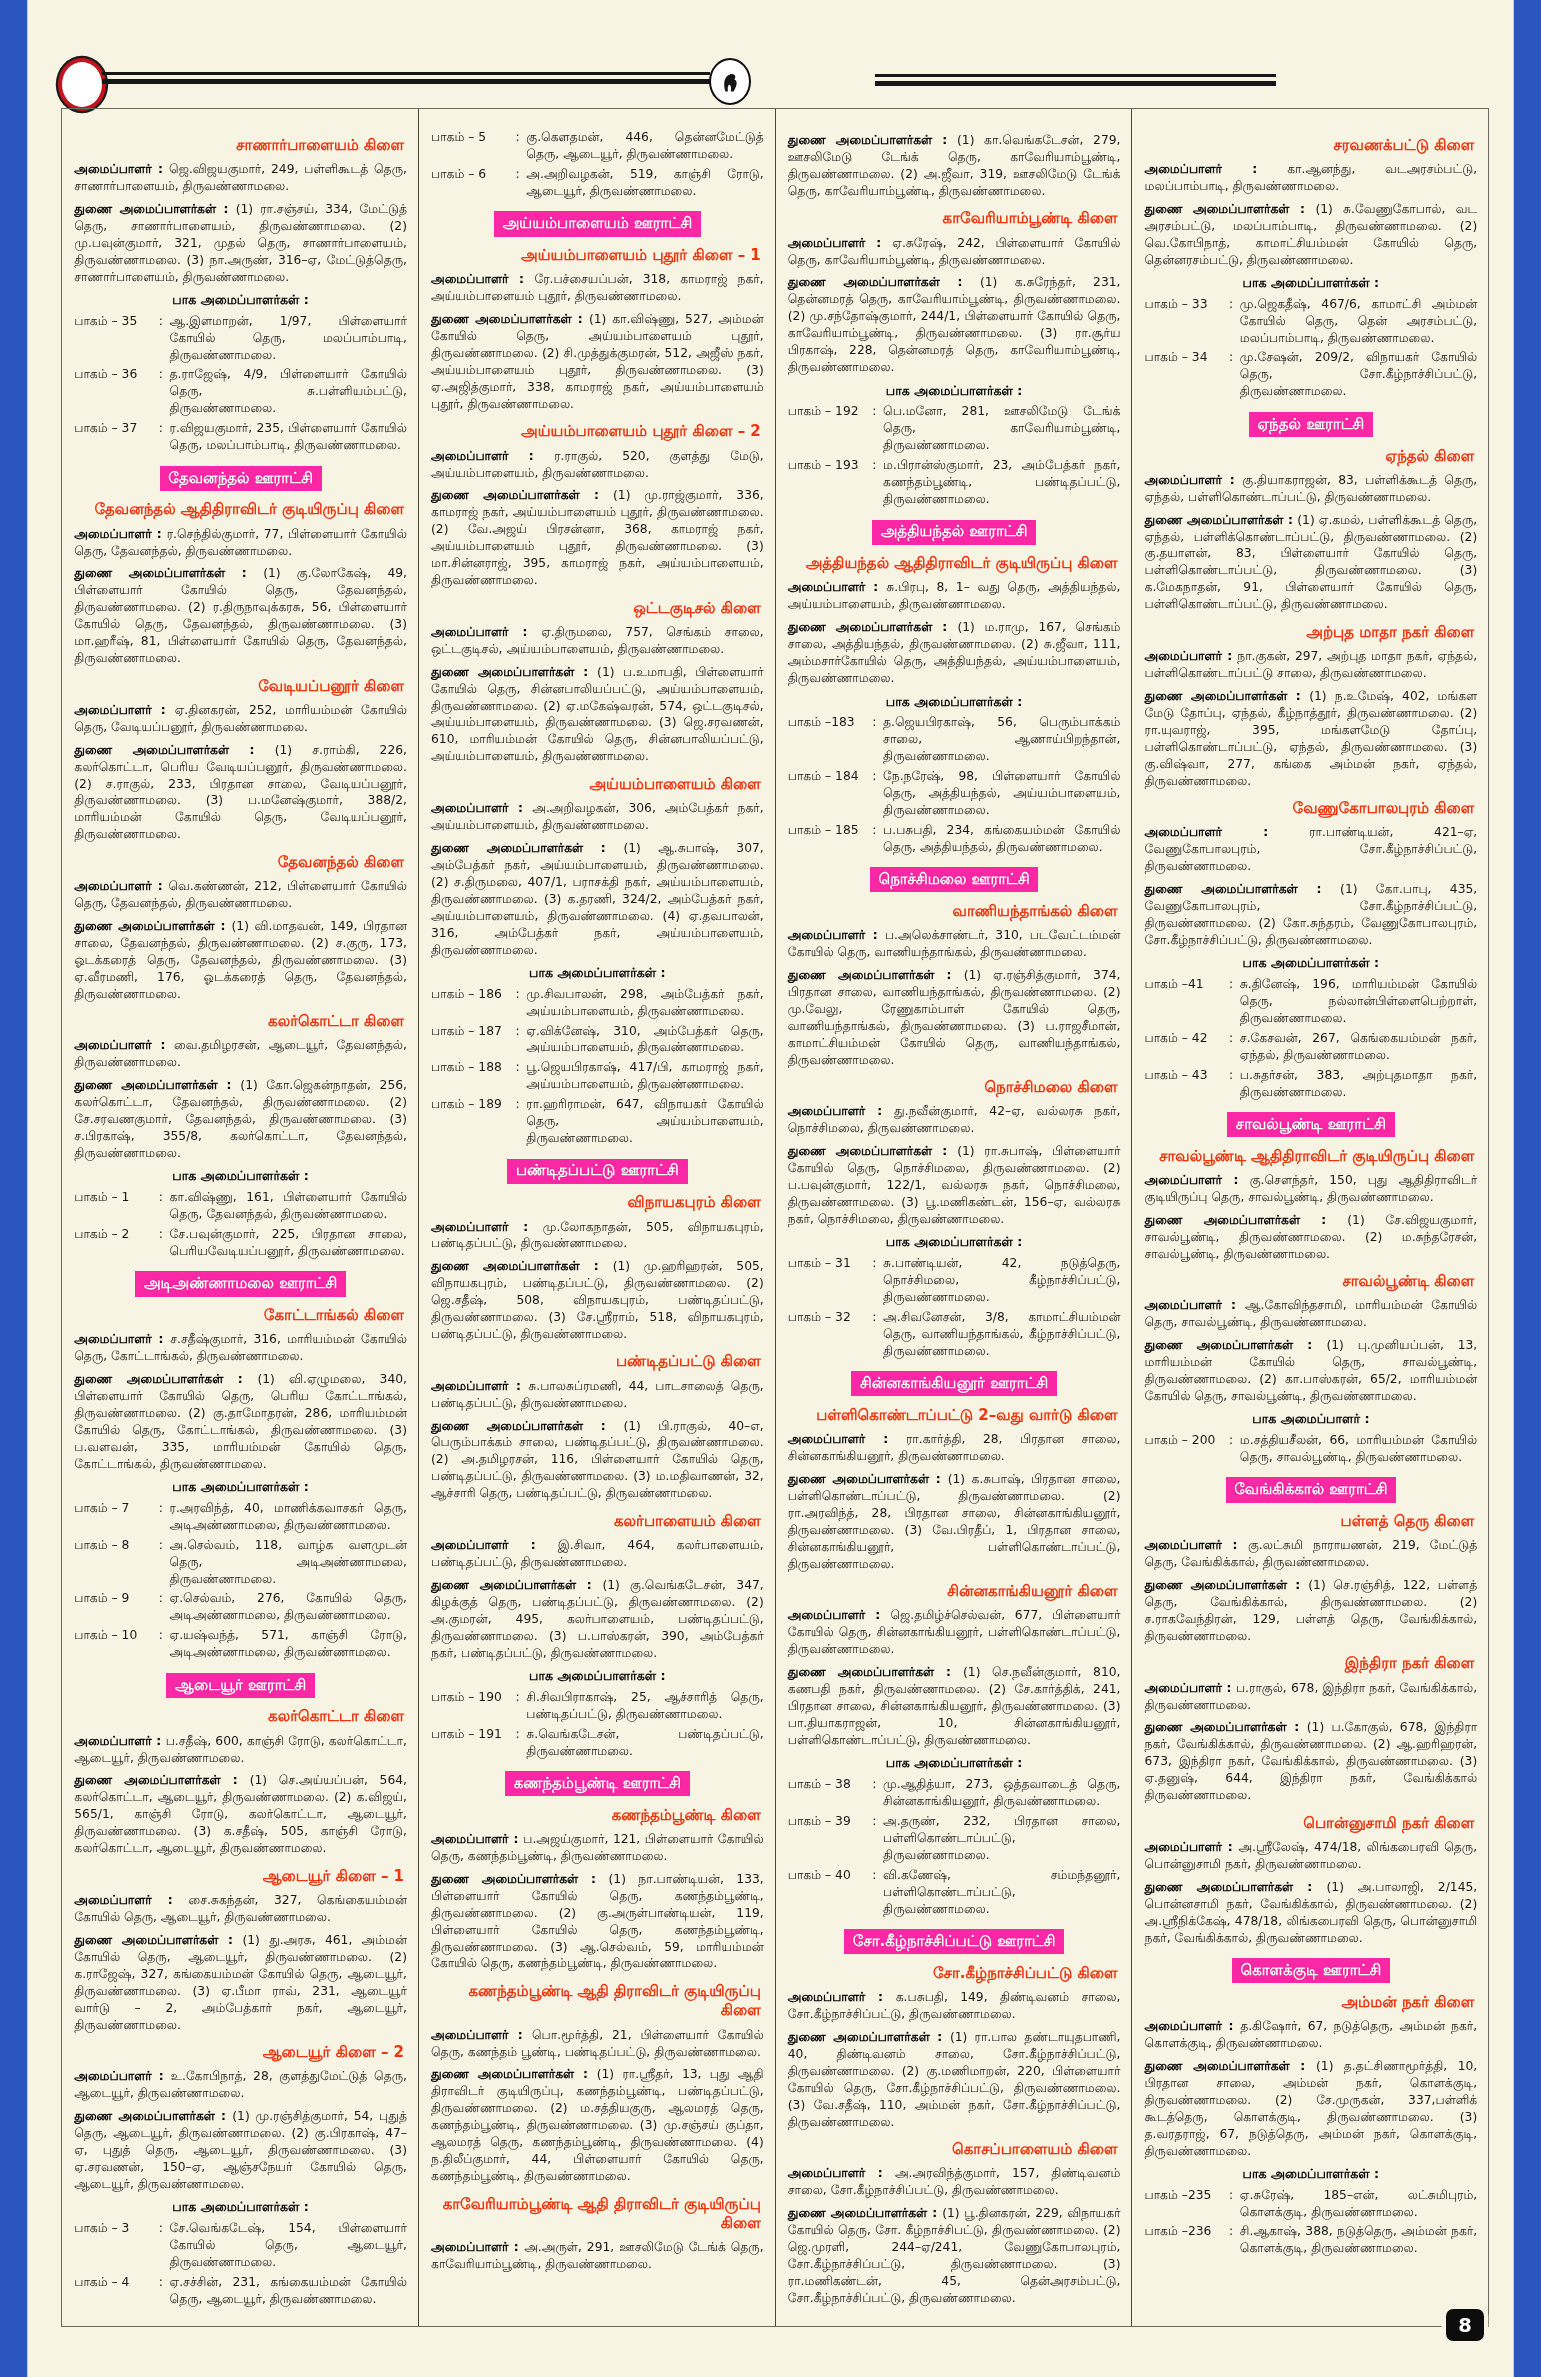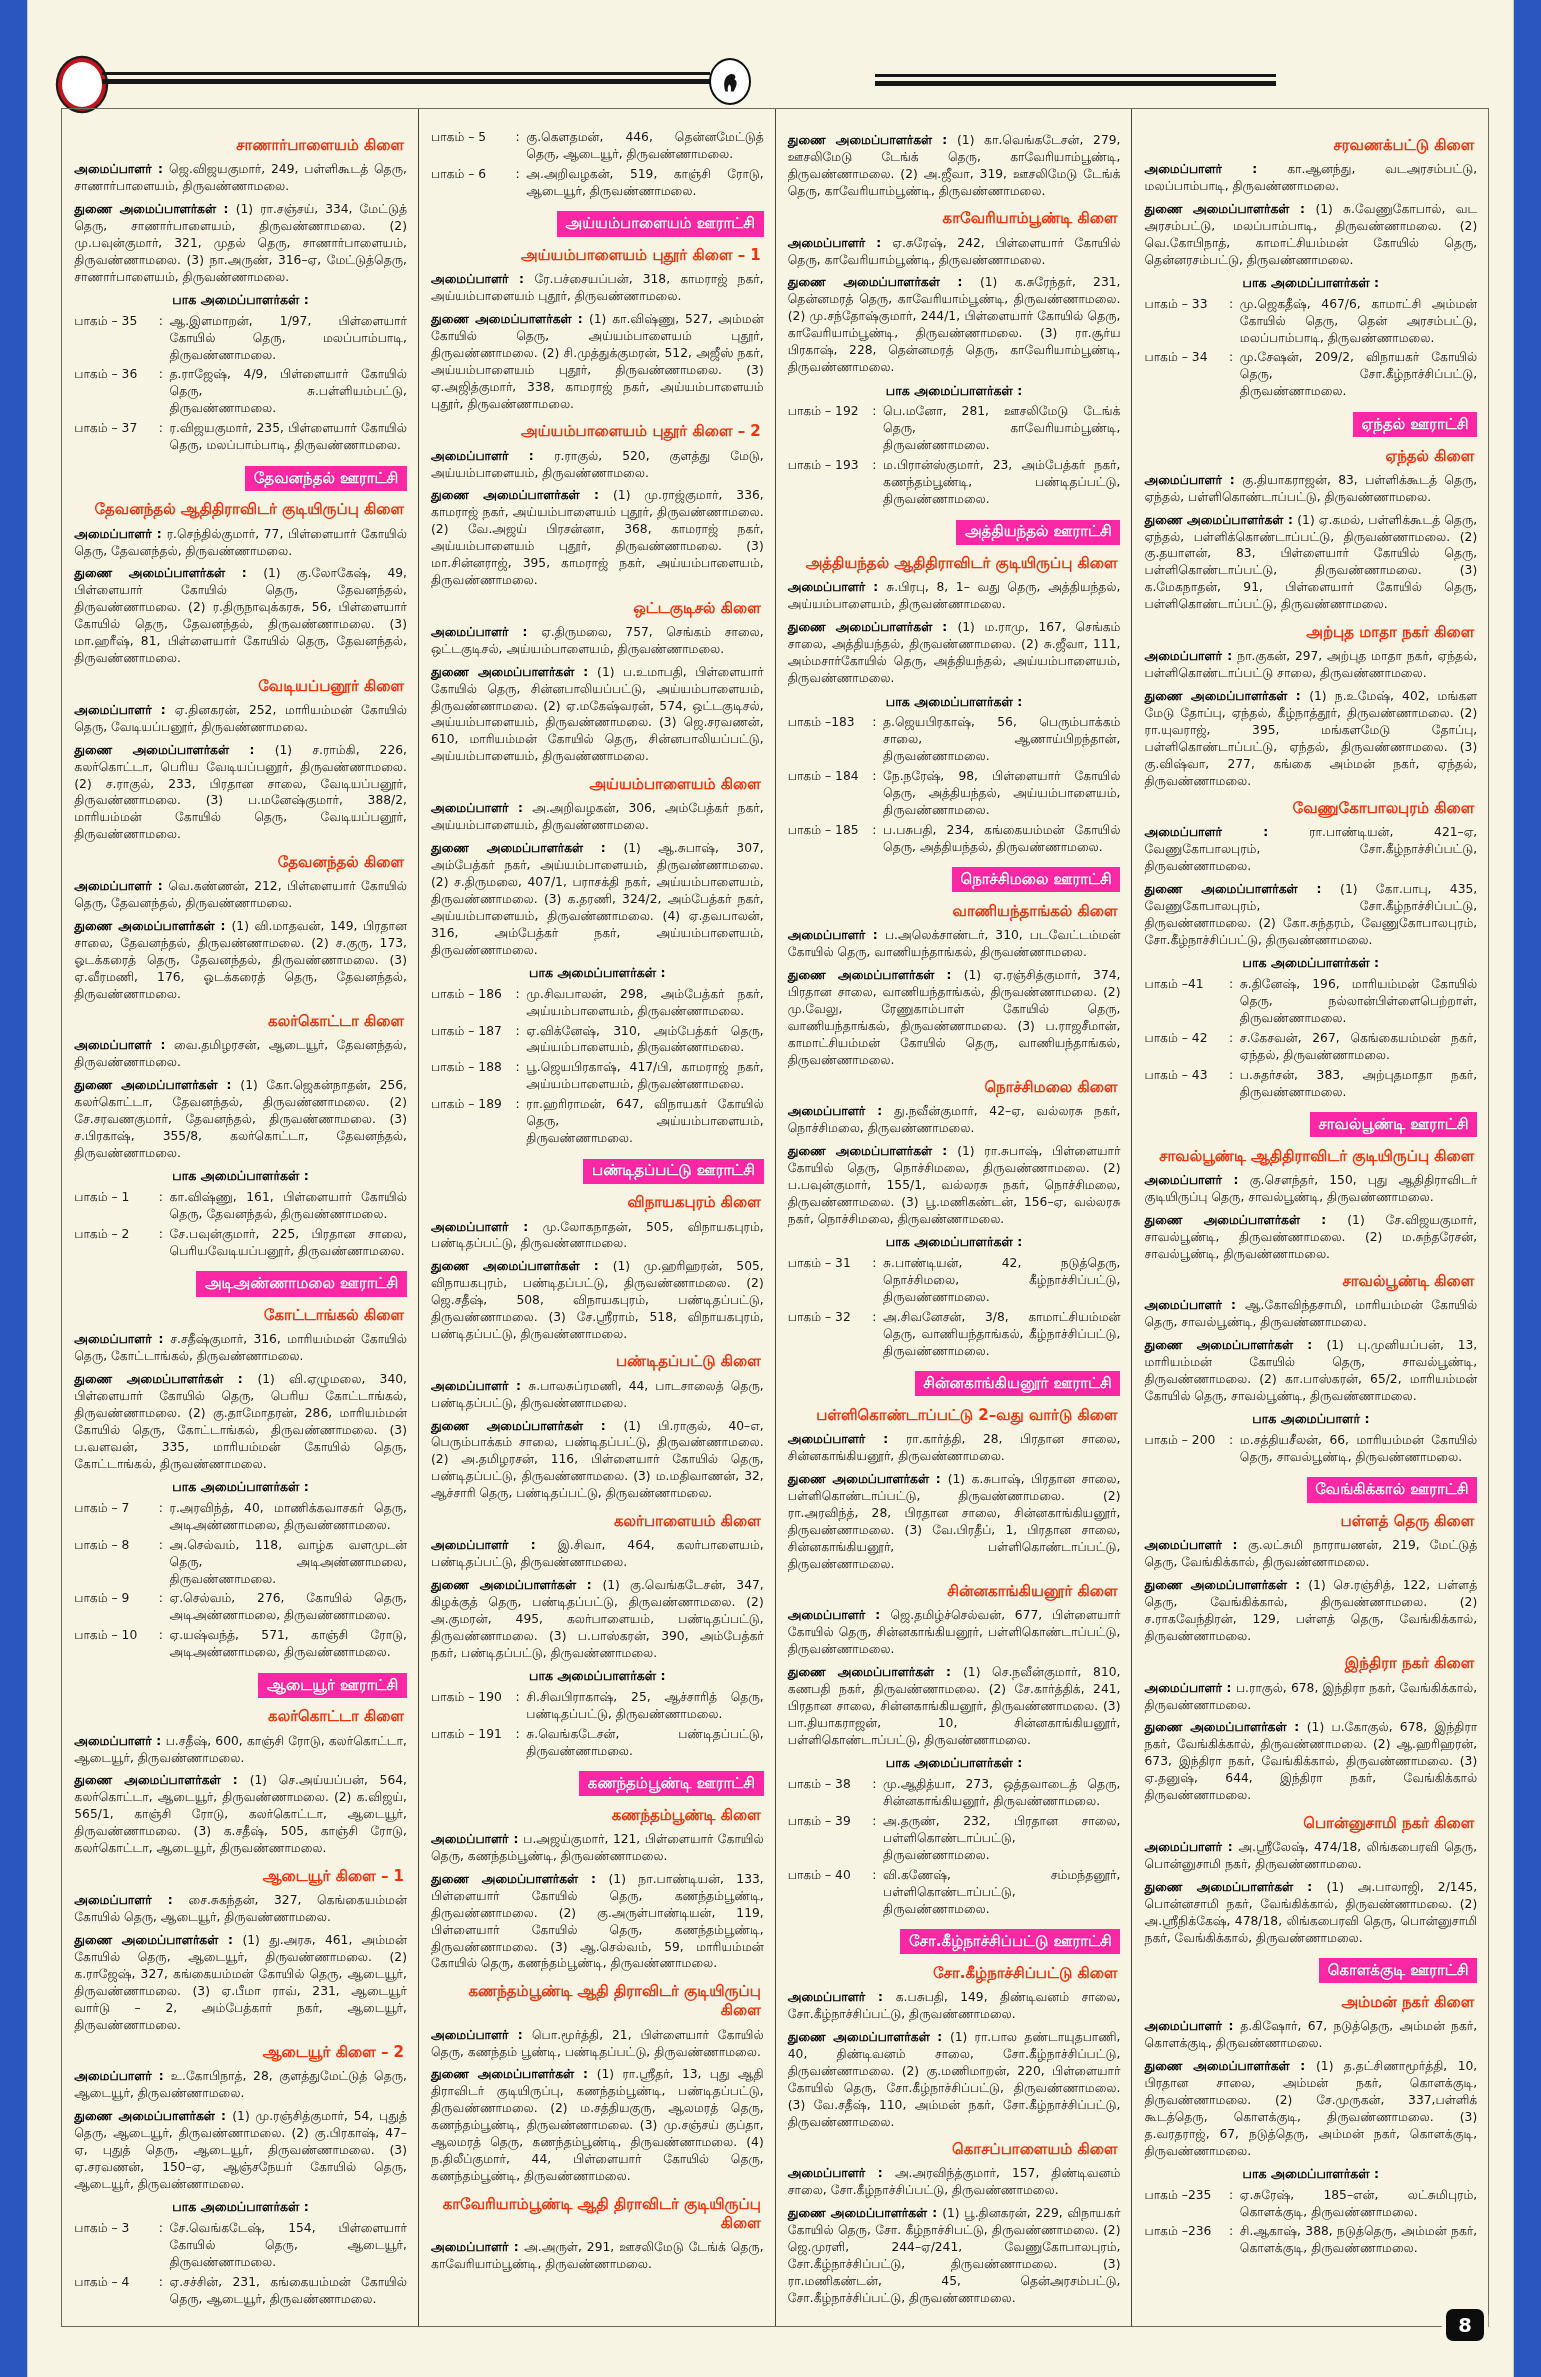--- a/index.html
+++ b/index.html
@@ -25,21 +25,21 @@
     display:flex;align-items:center;justify-content:center;}
   .mast-emblem svg{width:21.6px;height:27.4px;}
 
   
   .frame{position:absolute;left:61px;top:108px;width:1426px;height:2217px;
     border:1.4px solid #6b6b60;display:flex;}
   .col{flex:1 1 0;min-width:0;padding:17.3px 10.8px 13px 12.3px;
     border-right:1.4px solid #46463c;overflow:hidden;}
   .col:last-child{border-right:none;}
 
-  .ban-wrap{text-align:right;margin:11.5px 0 2.9px;}
+  .ban-wrap{text-align:center;margin:11.5px 0 2.9px;}
   .ban{display:inline-block;background:#fb28a6;color:#fff;font-weight:bold;
     font-size:15px;line-height:1.25;padding:2.9px 8.7px 3.6px;
     text-shadow:0 0 1.4px #d40080;}
   .rhead{color:#ee340e;font-weight:bold;text-align:right;font-size:15px;
     line-height:1.3;margin:9.4px 2.9px 5px;}
   .para{margin:5.8px 0;font-size:12.3px;line-height:1.38;text-align:justify;color:#181818;}
   .lbl{color:#000;font-weight:bold;}
   .sub{text-align:center;font-weight:bold;font-size:12.6px;margin:6.5px 0 3.6px;color:#000;}
   .part{display:flex;font-size:12.3px;line-height:1.38;margin:2.9px 0;color:#181818;}
   .pnum{flex:0 0 78px;white-space:nowrap;}
@@ -271,21 +271,21 @@
           <span class="pnum">பாகம் – 185</span>
           <span class="pcolon">:</span>
           <span class="ptext">ப.பசுபதி, 234, கங்கையம்மன் கோயில் தெரு, அத்தியந்தல், திருவண்ணாமலை.</span>
         </div>
         <div class="ban-wrap"><span class="ban">நொச்சிமலை ஊராட்சி</span></div>
         <div class="rhead">வாணியந்தாங்கல் கிளை</div>
         <p class="para"><b class="lbl">அமைப்பாளர் : </b><span>ப.அலெக்சாண்டர், 310, படவேட்டம்மன் கோயில் தெரு, வாணியந்தாங்கல், திருவண்ணாமலை.</span></p>
         <p class="para"><b class="lbl">துணை அமைப்பாளர்கள் : </b><span>(1) ஏ.ரஞ்சித்குமார், 374, பிரதான சாலை, வாணியந்தாங்கல், திருவண்ணாமலை. (2) மு.வேலு, ரேணுகாம்பாள் கோயில் தெரு, வாணியந்தாங்கல், திருவண்ணாமலை. (3) ப.ராஜசீமான், காமாட்சியம்மன் கோயில் தெரு, வாணியந்தாங்கல், திருவண்ணாமலை.</span></p>
         <div class="rhead">நொச்சிமலை கிளை</div>
         <p class="para"><b class="lbl">அமைப்பாளர் : </b><span>து.நவீன்குமார், 42–ஏ, வல்லரசு நகர், நொச்சிமலை, திருவண்ணாமலை.</span></p>
-        <p class="para"><b class="lbl">துணை அமைப்பாளர்கள் : </b><span>(1) ரா.சுபாஷ், பிள்ளையார் கோயில் தெரு, நொச்சிமலை, திருவண்ணாமலை. (2) ப.பவுன்குமார், 155/1, வல்லரசு நகர், நொச்சிமலை, திருவண்ணாமலை. (3) பூ.மணிகண்டன், 156–ஏ, வல்லரசு நகர், நொச்சிமலை, திருவண்ணாமலை.</span></p>
+        <p class="para"><b class="lbl">துணை அமைப்பாளர்கள் : </b><span>(1) ரா.சுபாஷ், பிள்ளையார் கோயில் தெரு, நொச்சிமலை, திருவண்ணாமலை. (2) ப.பவுன்குமார், 122/1, வல்லரசு நகர், நொச்சிமலை, திருவண்ணாமலை. (3) பூ.மணிகண்டன், 156–ஏ, வல்லரசு நகர், நொச்சிமலை, திருவண்ணாமலை.</span></p>
         <div class="sub">பாக அமைப்பாளர்கள் :</div>
         <div class="part">
           <span class="pnum">பாகம் – 31</span>
           <span class="pcolon">:</span>
           <span class="ptext">சு.பாண்டியன், 42, நடுத்தெரு, நொச்சிமலை, கீழ்நாச்சிப்பட்டு, திருவண்ணாமலை.</span>
         </div>
         <div class="part">
           <span class="pnum">பாகம் – 32</span>
           <span class="pcolon">:</span>
           <span class="ptext">அ.சிவனேசன், 3/8, காமாட்சியம்மன் தெரு, வாணியந்தாங்கல், கீழ்நாச்சிப்பட்டு, திருவண்ணாமலை.</span>

